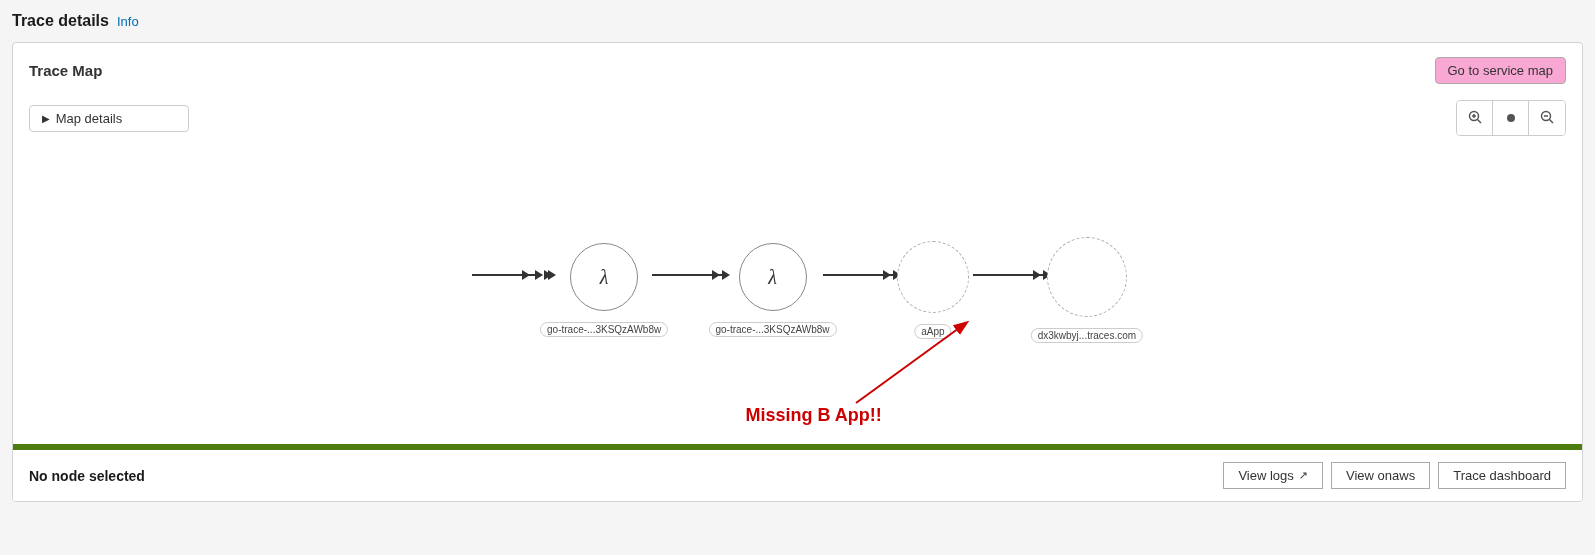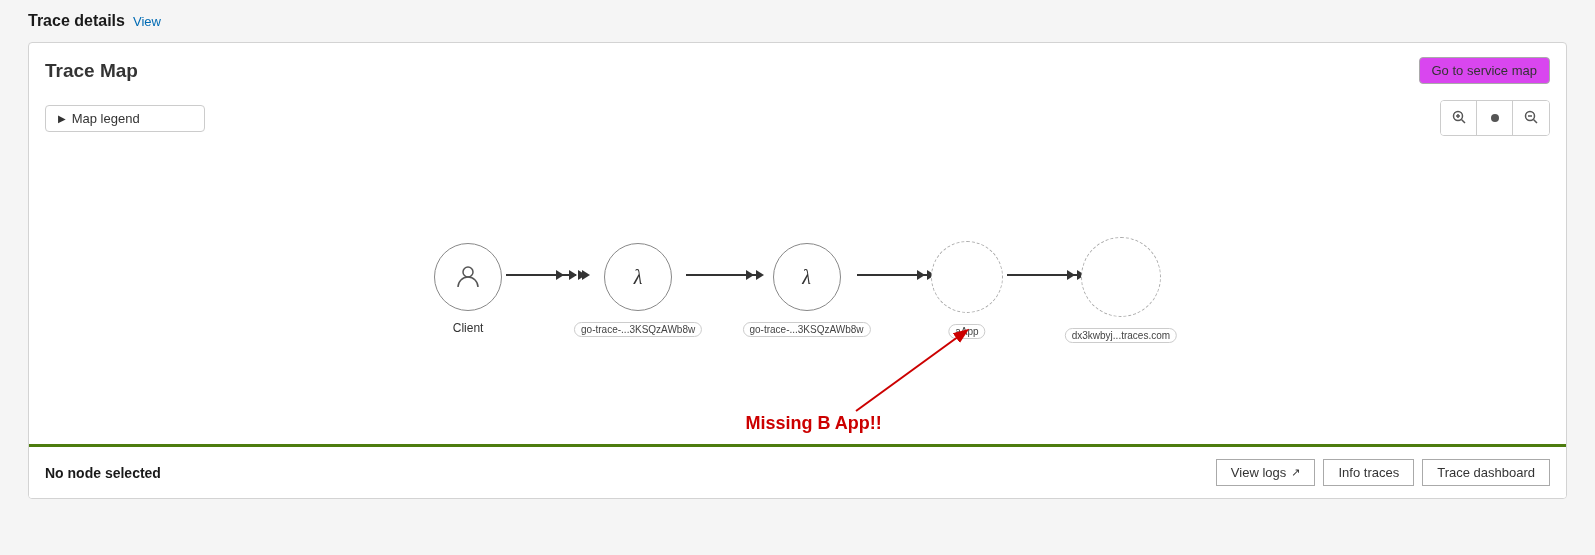--- a/index.html
+++ b/index.html
@@ -3,21 +3,21 @@
   <meta charset="utf-8">
   <style>
     * { box-sizing: border-box; margin: 0; padding: 0; }
     body {
       font-family: -apple-system, BlinkMacSystemFont, 'Segoe UI', Arial, sans-serif;
       background: #f5f5f5;
       font-size: 13px;
       color: #333;
     }
     .page-container {
-      padding: 12px 28px;
+      padding: 12px 12px;
     }
     .page-header {
       display: flex;
       align-items: center;
       gap: 8px;
       margin-bottom: 12px;
     }
     .page-title {
       font-size: 16px;
       font-weight: 600;
@@ -36,26 +36,26 @@
       overflow: hidden;
     }
     .card-header {
       display: flex;
       align-items: center;
       justify-content: space-between;
       padding: 14px 16px 10px;
       border-bottom: none;
     }
     .card-title {
-      font-size: 19px;
+      font-size: 15px;
       font-weight: 600;
     }
     .btn-outline {
       border: 1px solid #aaa;
-      background: #d946ef;
+      background: #f9a8d4;
       border-radius: 4px;
       padding: 5px 12px;
       font-size: 13px;
       cursor: pointer;
       color: #333;
     }
     .map-controls-row {
       display: flex;
       align-items: center;
       justify-content: space-between;
@@ -218,21 +218,21 @@
       color: #cc0000;
       font-size: 18px;
       font-weight: bold;
       margin-top: 8px;
     }
     .card-footer {
       display: flex;
       align-items: center;
       justify-content: space-between;
       padding: 12px 16px;
-      border-top: 3px solid #4d7c0f;
+      border-top: 6px solid #4d7c0f;
       background: #fff;
     }
     .footer-label {
       font-size: 14px;
       font-weight: 600;
       color: #1a1a1a;
     }
     .footer-actions {
       display: flex;
       gap: 8px;
@@ -249,34 +249,34 @@
       align-items: center;
       gap: 5px;
     }
   </style>
 </head>
 <body>
 
 <div class="page-container">
   <div class="page-header">
     <span class="page-title">Trace details</span>
-    <a class="info-link">View</a>
+    <a class="info-link">Info</a>
   </div>
 
   <div class="main-card">
 
     <div class="card-header">
       <span class="card-title">Trace Map</span>
       <button class="btn-outline">Go to service map</button>
     </div>
 
     <div class="map-controls-row">
       <button class="map-legend-btn">
         <span style="font-size:10px;">▶</span>
-        <span>Map legend</span>
+        <span>Map details</span>
       </button>
 
       <div class="zoom-controls">
         <button class="zoom-btn">
           <span>
             <svg width="14" height="14" viewBox="0 0 14 14" fill="none" stroke="#555" stroke-width="1.5">
               <circle cx="6" cy="6" r="4.5"></circle>
               <line x1="9.5" y1="9.5" x2="13" y2="13"></line>
               <line x1="6" y1="4" x2="6" y2="8"></line>
               <line x1="4" y1="6" x2="8" y2="6"></line>
@@ -294,31 +294,20 @@
               <line x1="4" y1="6" x2="8" y2="6"></line>
             </svg>
           </span>
         </button>
       </div>
     </div>
 
     <div class="trace-map-area">
       <div class="nodes-row">
 
-        <div class="node-wrapper">
-          <div class="node-circle">
-            <span class="client-icon">
-              <svg width="30" height="30" viewBox="0 0 30 30" fill="none" stroke="#666" stroke-width="1.5">
-                <circle cx="15" cy="11" r="5"></circle>
-                <path d="M5 26c0-5.523 4.477-10 10-10s10 4.477 10 10"></path>
-              </svg>
-            </span>
-          </div>
-          <span class="node-label">Client</span>
-        </div>
 
         <div class="arrow-connector">
           <div class="arrow-line arrow-double" style="width:70px;"></div>
           <div style="width:0;height:0;border-top:5px solid transparent;border-bottom:5px solid transparent;border-left:8px solid #333;margin-left:2px;"></div>
           <div style="width:0;height:0;border-top:5px solid transparent;border-bottom:5px solid transparent;border-left:8px solid #333;margin-left:-4px;"></div>
         </div>
 
         <div class="node-wrapper">
           <div class="node-circle">
             <span class="lambda-icon">λ</span>
@@ -364,21 +353,21 @@
         </div>
 
         <div class="node-wrapper">
           <div class="node-circle dashed" style="width:80px;height:80px;">
           </div>
           <span class="node-badge">dx3kwbyj...traces.com</span>
           <span class="node-label">Remote</span>
         </div>
       </div>
 
-      <div style="position:absolute;bottom:20px;left:50%;transform:translateX(-10%);">
+      <div style="position:absolute;bottom:28px;left:50%;transform:translateX(-10%);">
         
         <svg width="220" height="100" style="overflow:visible;">
           <defs>
             <marker id="arrowhead" markerWidth="8" markerHeight="8" refX="6" refY="3" orient="auto">
               <polygon points="0 0, 8 3, 0 6" fill="#cc0000"></polygon>
             </marker>
           </defs>
           <line x1="80" y1="90" x2="190" y2="10" stroke="#cc0000" stroke-width="2" marker-end="url(#arrowhead)"></line>
         </svg>
         <div style="position:absolute;bottom:-10px;left:-30px;">
@@ -388,21 +377,21 @@
     </div>
 
     <div class="card-footer">
       <span class="footer-label">No node selected</span>
       <div class="footer-actions">
         <button class="btn-footer">
           <span>View logs</span>
           <span style="font-size:11px;">↗</span>
         </button>
         <button class="btn-footer">
-          <span>Info traces</span>
+          <span>View onaws</span>
         </button>
         <button class="btn-footer">
           <span>Trace dashboard</span>
         </button>
       </div>
     </div>
   </div>
 </div>
 
 </body></html>

